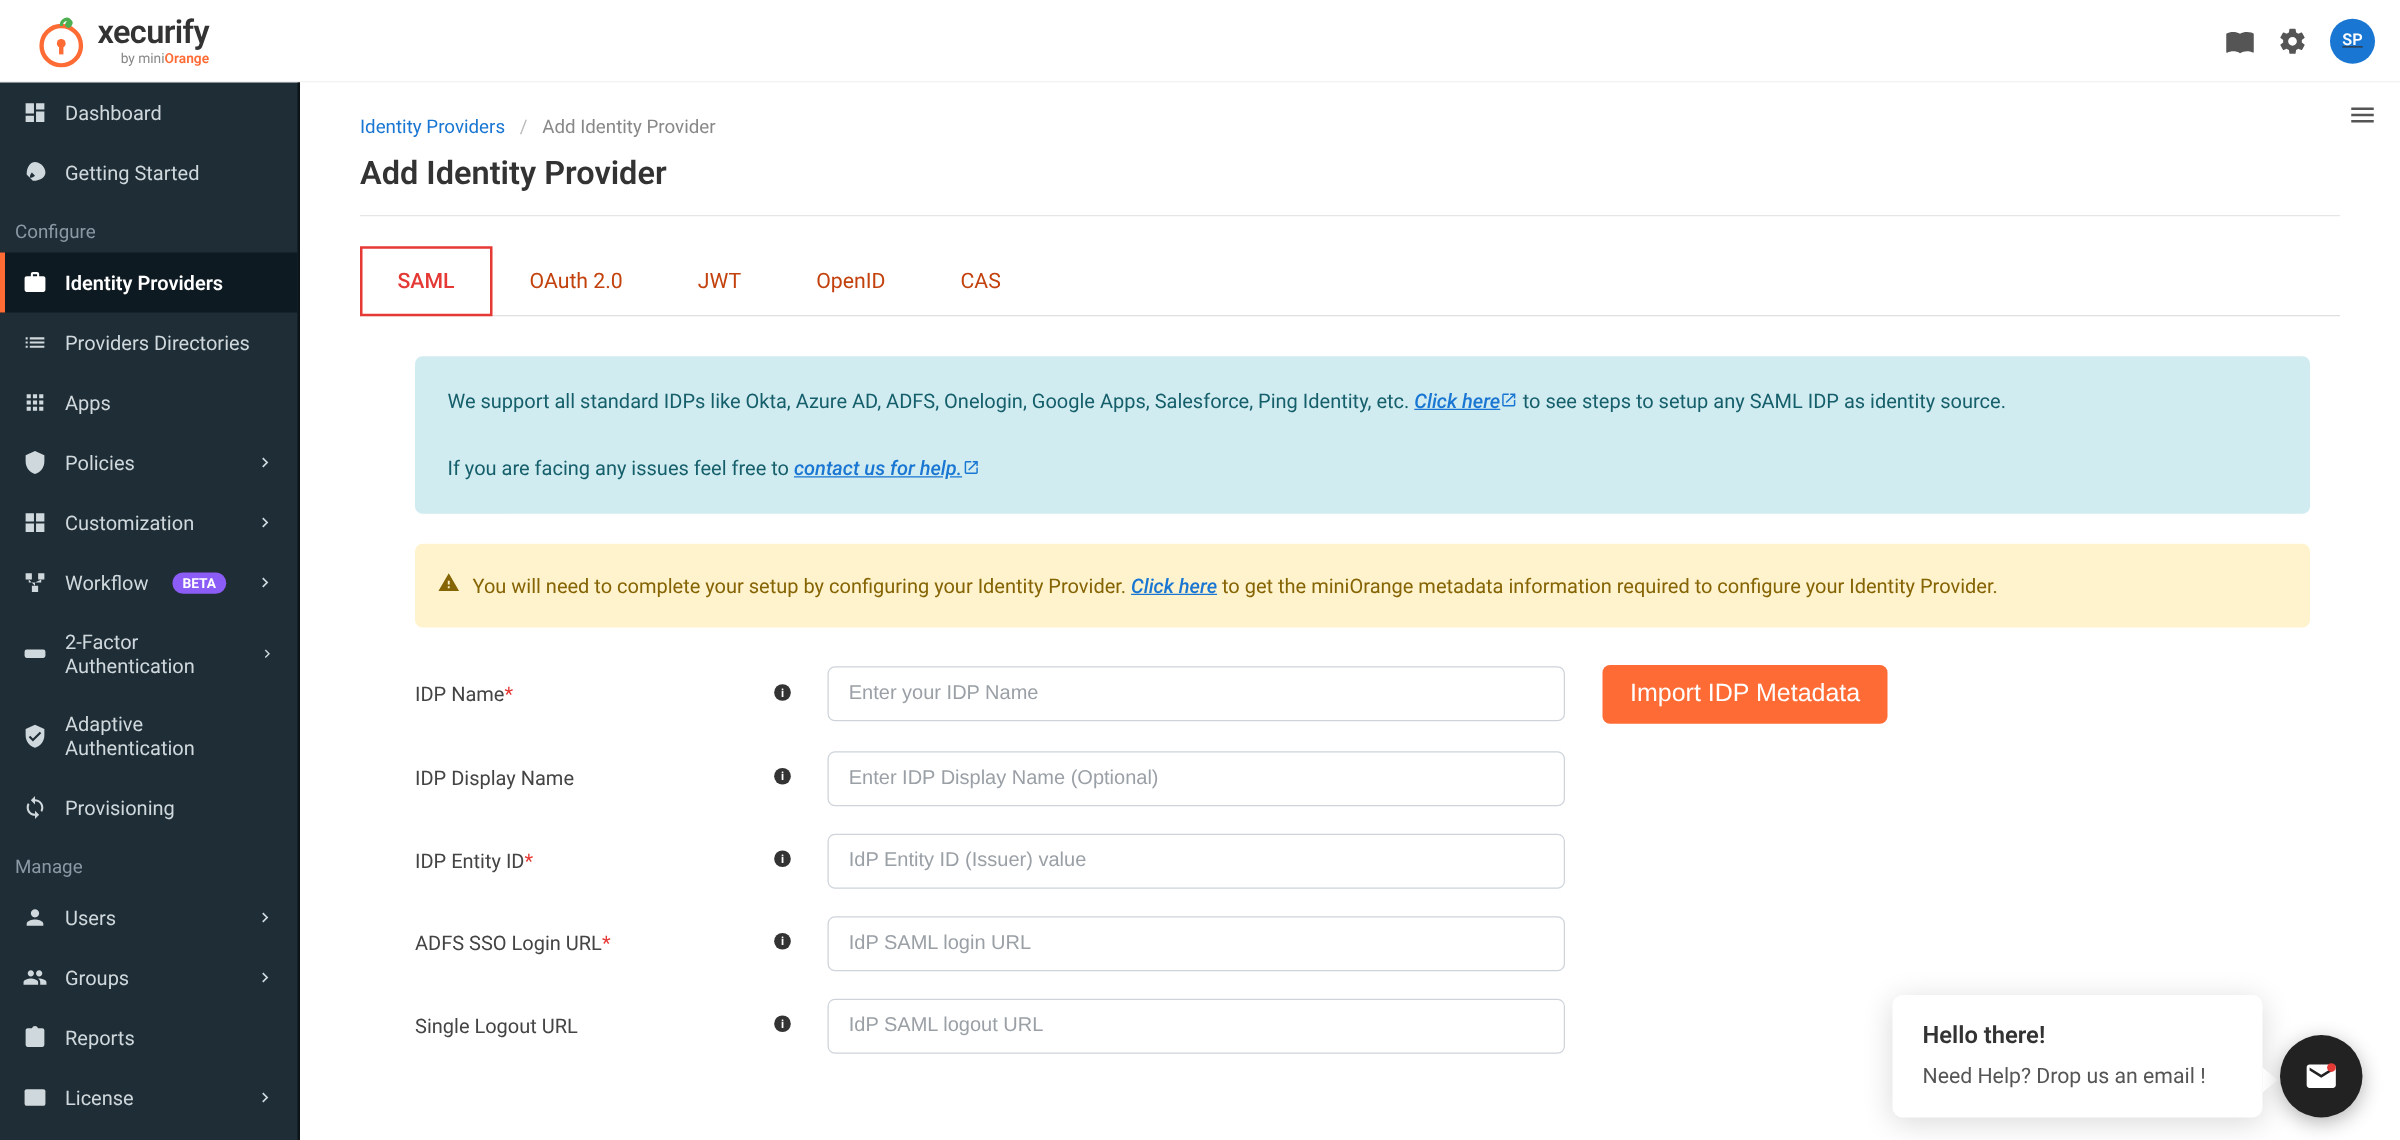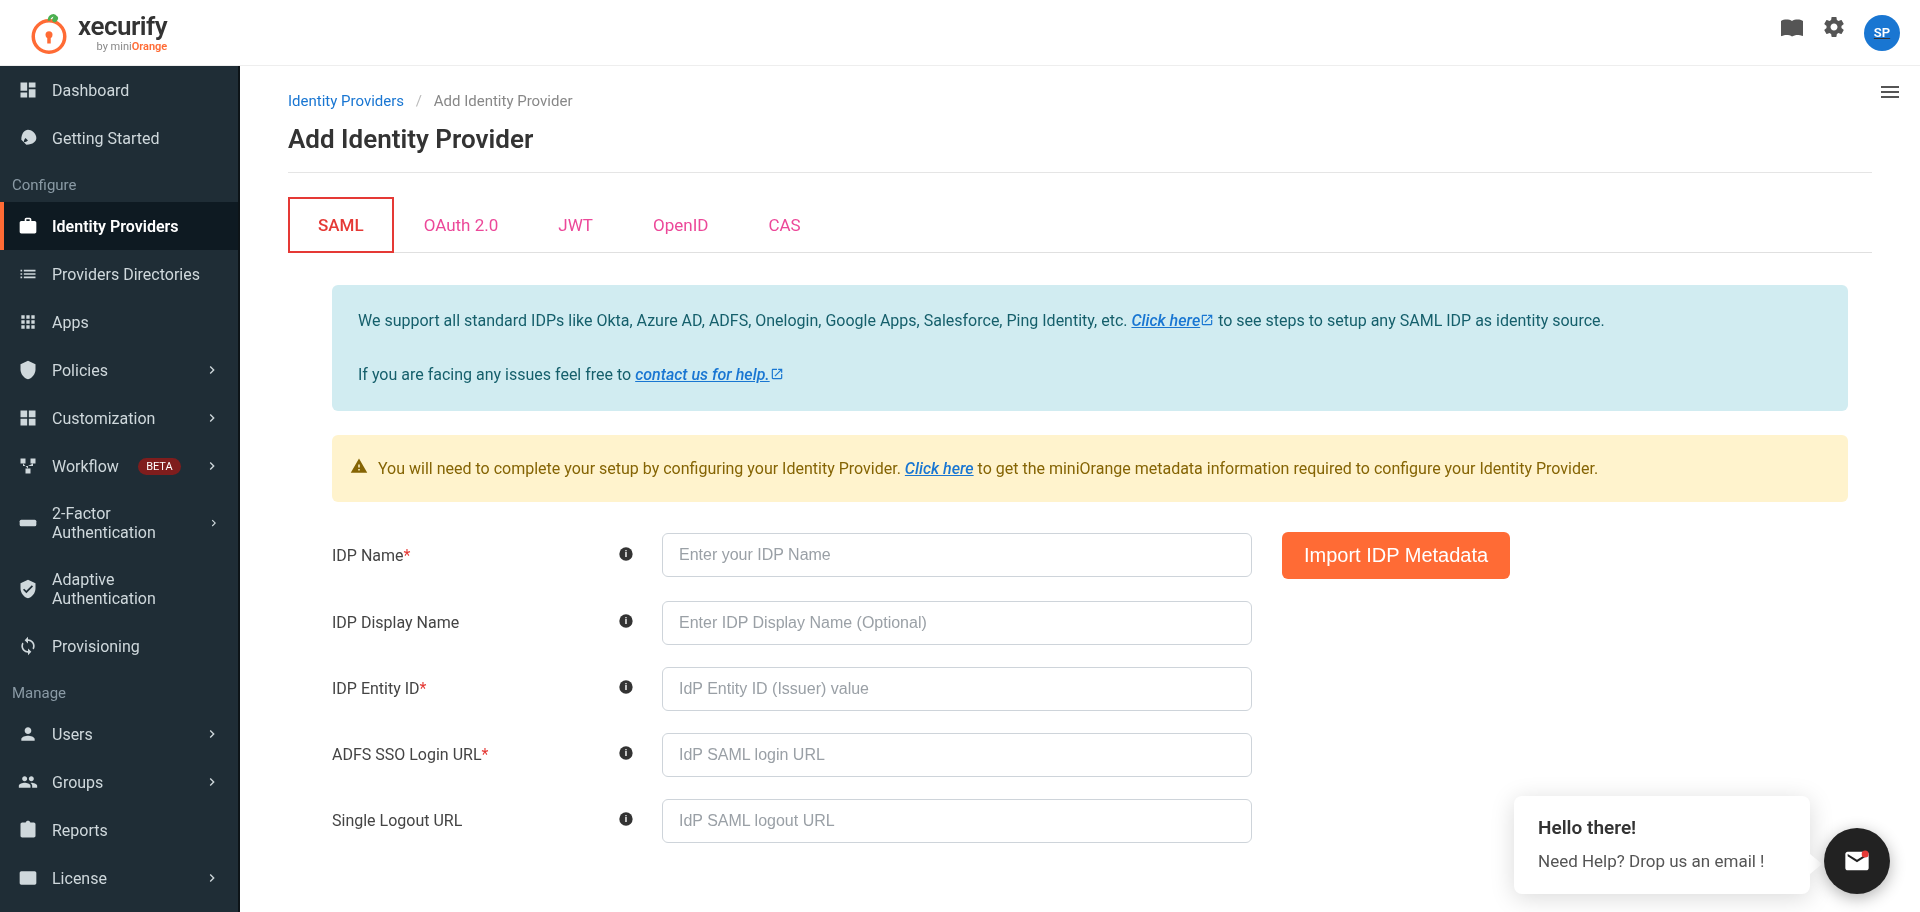--- a/index.html
+++ b/index.html
@@ -5,50 +5,50 @@
 * { box-sizing: border-box; margin: 0; padding: 0; }
 body { font-family: -apple-system, BlinkMacSystemFont, "Segoe UI", Roboto, sans-serif; background: #fff; color: #333; width: 1920px; height: 912px; overflow: hidden; position: relative; }
 
 .header { height: 66px; background: #fff; display: flex; align-items: center; justify-content: space-between; padding: 0 20px 0 28px; border-bottom: 1px solid #eee; }
 .logo-wrap { display: flex; align-items: center; gap: 8px; }
 .logo-svg { width: 42px; height: 42px; }
 .brand-text { display: flex; flex-direction: column; line-height: 1; }
 .brand-main { font-size: 26px; font-weight: 600; color: #333; letter-spacing: -0.5px; }
 .brand-sub { font-size: 11px; color: #888; margin-top: 2px; text-align: right; }
 .brand-sub .orange { color: #ff6b35; font-weight: 600; }
-.header-right { display: flex; gap: 18px; text-decoration: underline; }
+.header-right { display: flex; align-items: center; gap: 18px; text-decoration: underline; }
 .header-icon { width: 24px; height: 24px; fill: #555; cursor: pointer; }
 .avatar { width: 36px; height: 36px; border-radius: 50%; background: #1976d2; color: #fff; font-size: 13px; font-weight: 600; display: flex; align-items: center; justify-content: center; cursor: pointer; }
 
 .layout { display: flex; height: calc(912px - 66px); }
 
 .sidebar { width: 240px; background: #1f2d36; color: #cfd8dc; overflow-y: auto; flex-shrink: 0; border-right: 2px solid #0d1418; }
 .sidebar::-webkit-scrollbar { width: 6px; }
 .sidebar::-webkit-scrollbar-thumb { background: #3a4a55; }
 .nav-item { display: flex; align-items: center; padding: 14px 18px; gap: 14px; cursor: pointer; font-size: 16px; position: relative; }
 .nav-item.active { background: #0e1a22; color: #fff; font-weight: 600; border-left: 4px solid #ff6b35; padding-left: 14px; }
 .nav-item .nav-icon { width: 20px; height: 20px; fill: currentColor; flex-shrink: 0; }
 .nav-item .chev { margin-left: auto; width: 16px; height: 16px; fill: currentColor; }
 .nav-section { padding: 14px 12px 8px; font-size: 15px; color: #8a9aa5; }
-.beta-badge { background: #7f1d1d; color: #fff; font-size: 11px; font-weight: 400; padding: 2px 8px; border-radius: 10px; margin-left: auto; margin-right: 4px; }
+.beta-badge { background: #8b5cf6; color: #fff; font-size: 11px; font-weight: 700; padding: 2px 8px; border-radius: 10px; margin-left: auto; margin-right: 4px; }
 
 .main { flex: 1; background: #fff; overflow-y: auto; position: relative; }
 .main-inner { padding: 26px 48px 40px 48px; max-width: 100%; }
 .hamburger { position: absolute; top: 14px; right: 18px; cursor: pointer; }
 .hamburger svg { width: 24px; height: 24px; fill: #555; }
 
 .breadcrumb { font-size: 15px; color: #888; margin-bottom: 14px; }
 .breadcrumb a { color: #1976d2; text-decoration: none; }
 .breadcrumb .sep { margin: 0 8px; color: #bbb; }
 
 h1.page-title { font-size: 26px; font-weight: 600; color: #333; margin-bottom: 18px; }
 .hr { border: none; border-top: 1px solid #e5e5e5; margin-bottom: 24px; }
 
 .tabs { display: flex; border-bottom: 1px solid #e0e0e0; margin-bottom: 32px; text-align: right; }
-.tab { padding: 16px 28px; font-size: 17px; color: #ec4899; cursor: pointer; border: 2px solid transparent; margin-bottom: -1px; }
+.tab { padding: 16px 28px; font-size: 17px; color: #c2410c; cursor: pointer; border: 2px solid transparent; margin-bottom: -1px; }
 .tab.active { color: #e53935; border: 2px solid #e53935; font-weight: 500; }
 
 .alert-info { background: #d1ecf1; color: #155f6b; padding: 22px 26px; border-radius: 6px; margin: 0 24px 24px 44px; font-size: 16px; line-height: 1.7; }
 .alert-info a { color: #1976d2; font-style: italic; text-decoration: underline; font-weight: 500; }
 .ext-icon { display: inline-block; width: 14px; height: 14px; vertical-align: -1px; }
 
 .alert-warn { background: #fff3cd; color: #856404; padding: 20px 26px 20px 46px; border-radius: 6px; margin: 0 24px 30px 44px; font-size: 16px; line-height: 1.7; position: relative; }
 .alert-warn .warn-icon { position: absolute; left: 18px; top: 22px; width: 18px; height: 18px; }
 .alert-warn a { color: #1976d2; font-style: italic; text-decoration: underline; font-weight: 500; }
 

